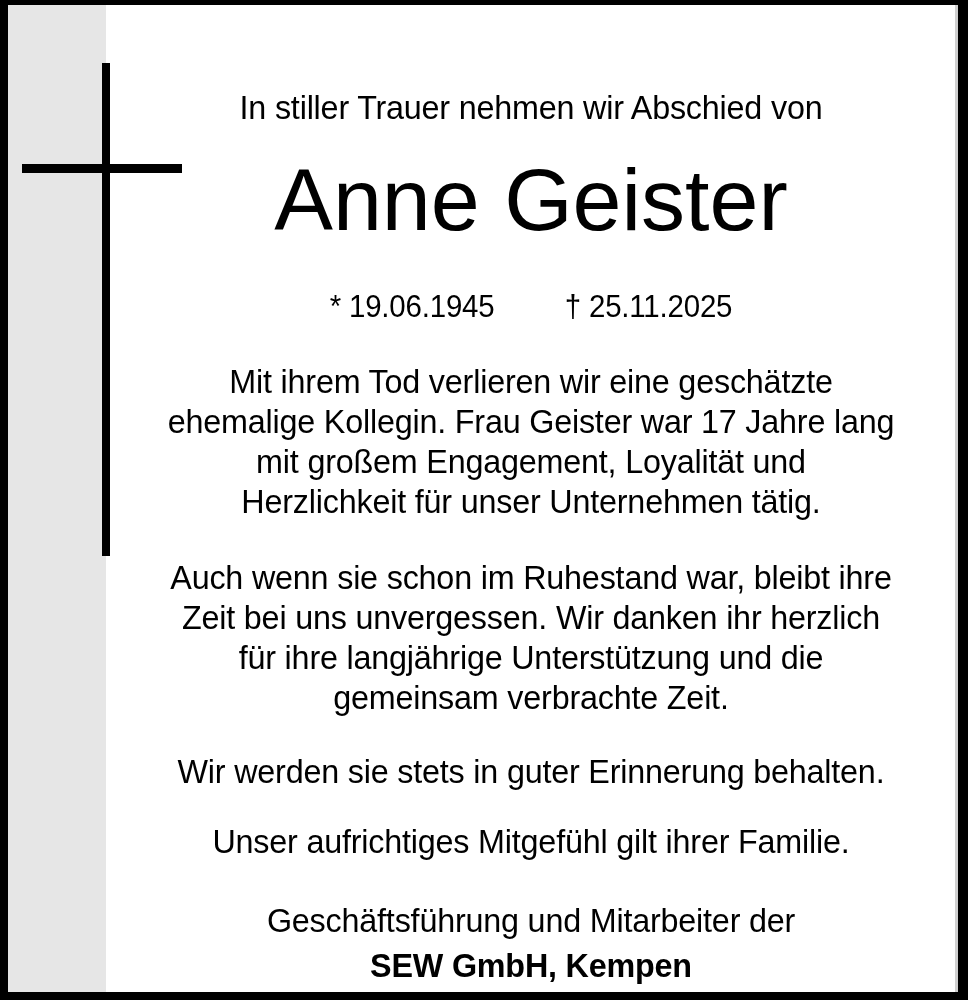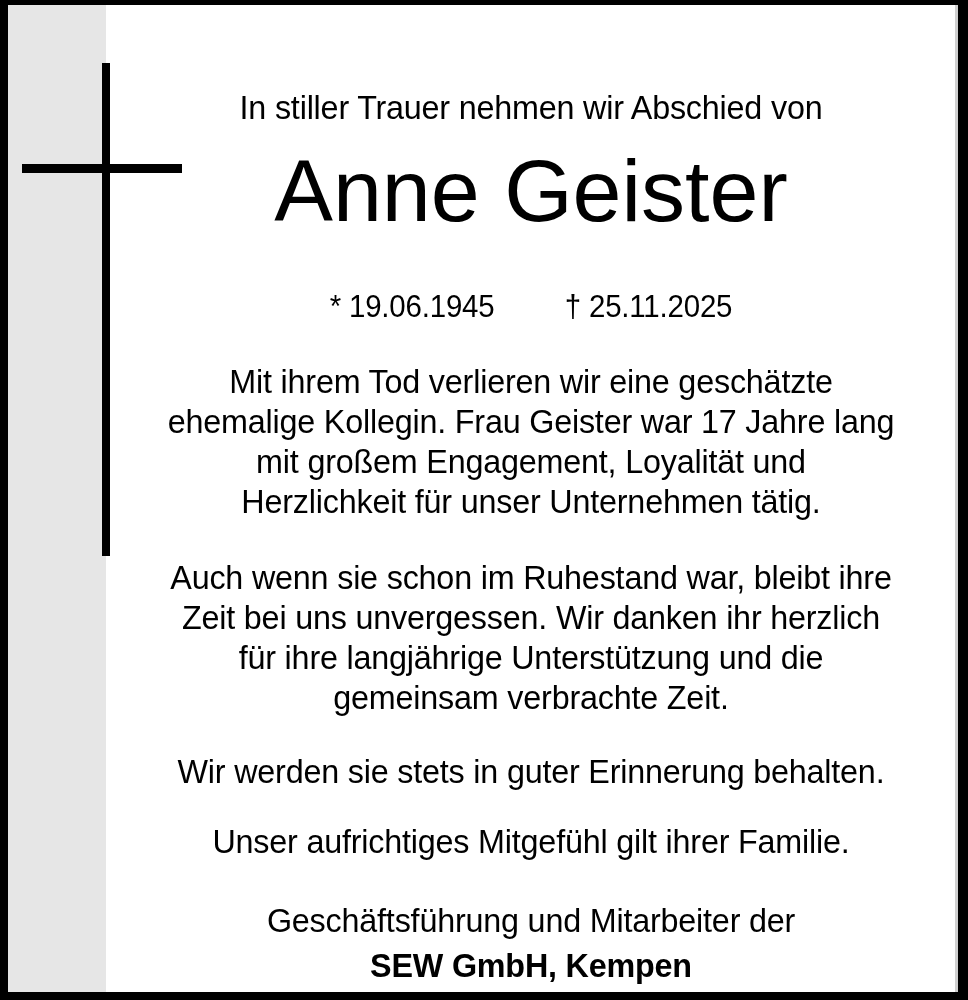--- a/index.html
+++ b/index.html
@@ -32,21 +32,21 @@
   
   .content { position: absolute; left: 106px; top: 0; width: 850px; height: 1000px; z-index: 3; margin-top: 32px; }
   .line {
     position: absolute; left: 0; right: 0;
     text-align: center; white-space: nowrap;
     font-size: 34px; line-height: 40px;
     transform: scaleX(0.95);
     letter-spacing: -0.2px;
   }
   .intro   { top: 55px; }
-  .name    { top: 111px; font-size: 88px; line-height: 96px; transform: none; letter-spacing: 0; text-align: center; }
+  .name    { top: 120px; font-size: 88px; line-height: 96px; transform: none; letter-spacing: 0; text-align: center; }
   .dates   { top: 255px; font-size: 31px;
              display: flex; justify-content: center; gap: 74px; }
   .p1a { top: 329px; } .p1b { top: 369px; } .p1c { top: 409px; } .p1d { top: 449px; }
   .p2a { top: 525px; } .p2b { top: 565px; } .p2c { top: 605px; } .p2d { top: 645px; }
   .p3  { top: 719px; }
   .p4  { top: 789px; }
   .sig1 { top: 868px; }
   .sig2 { top: 913px; font-weight: bold; }
 </style>
 </head>

